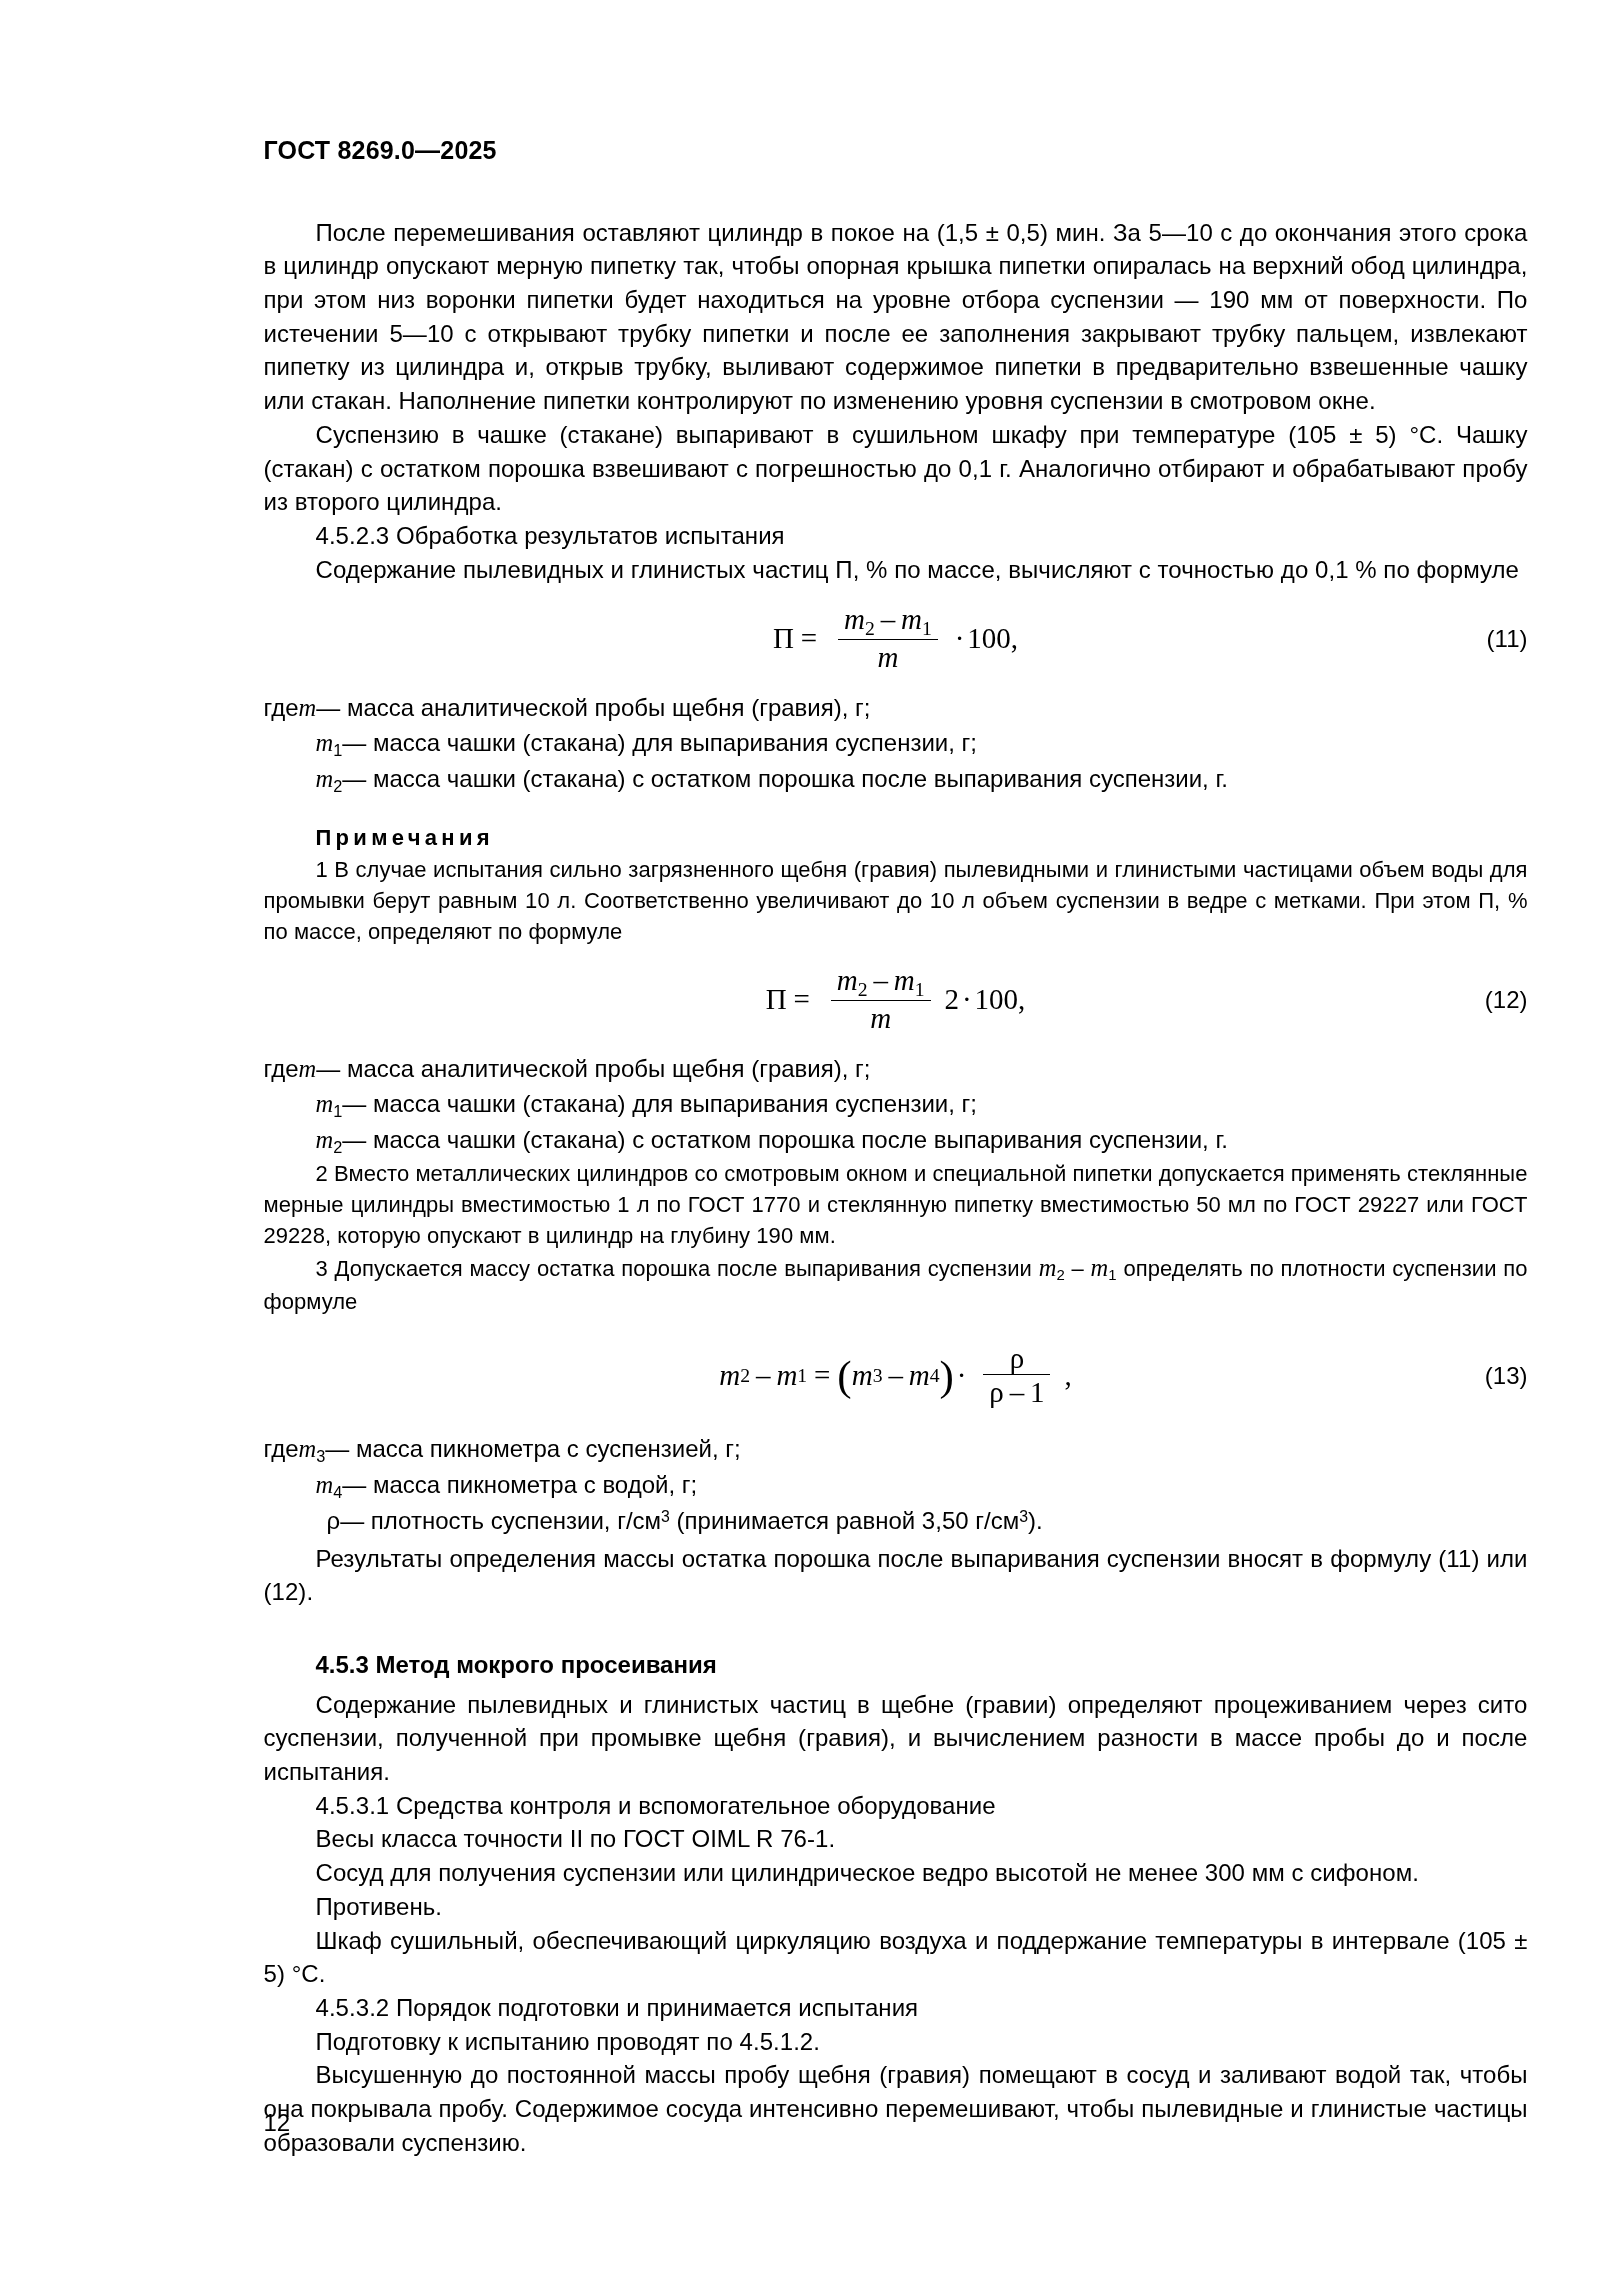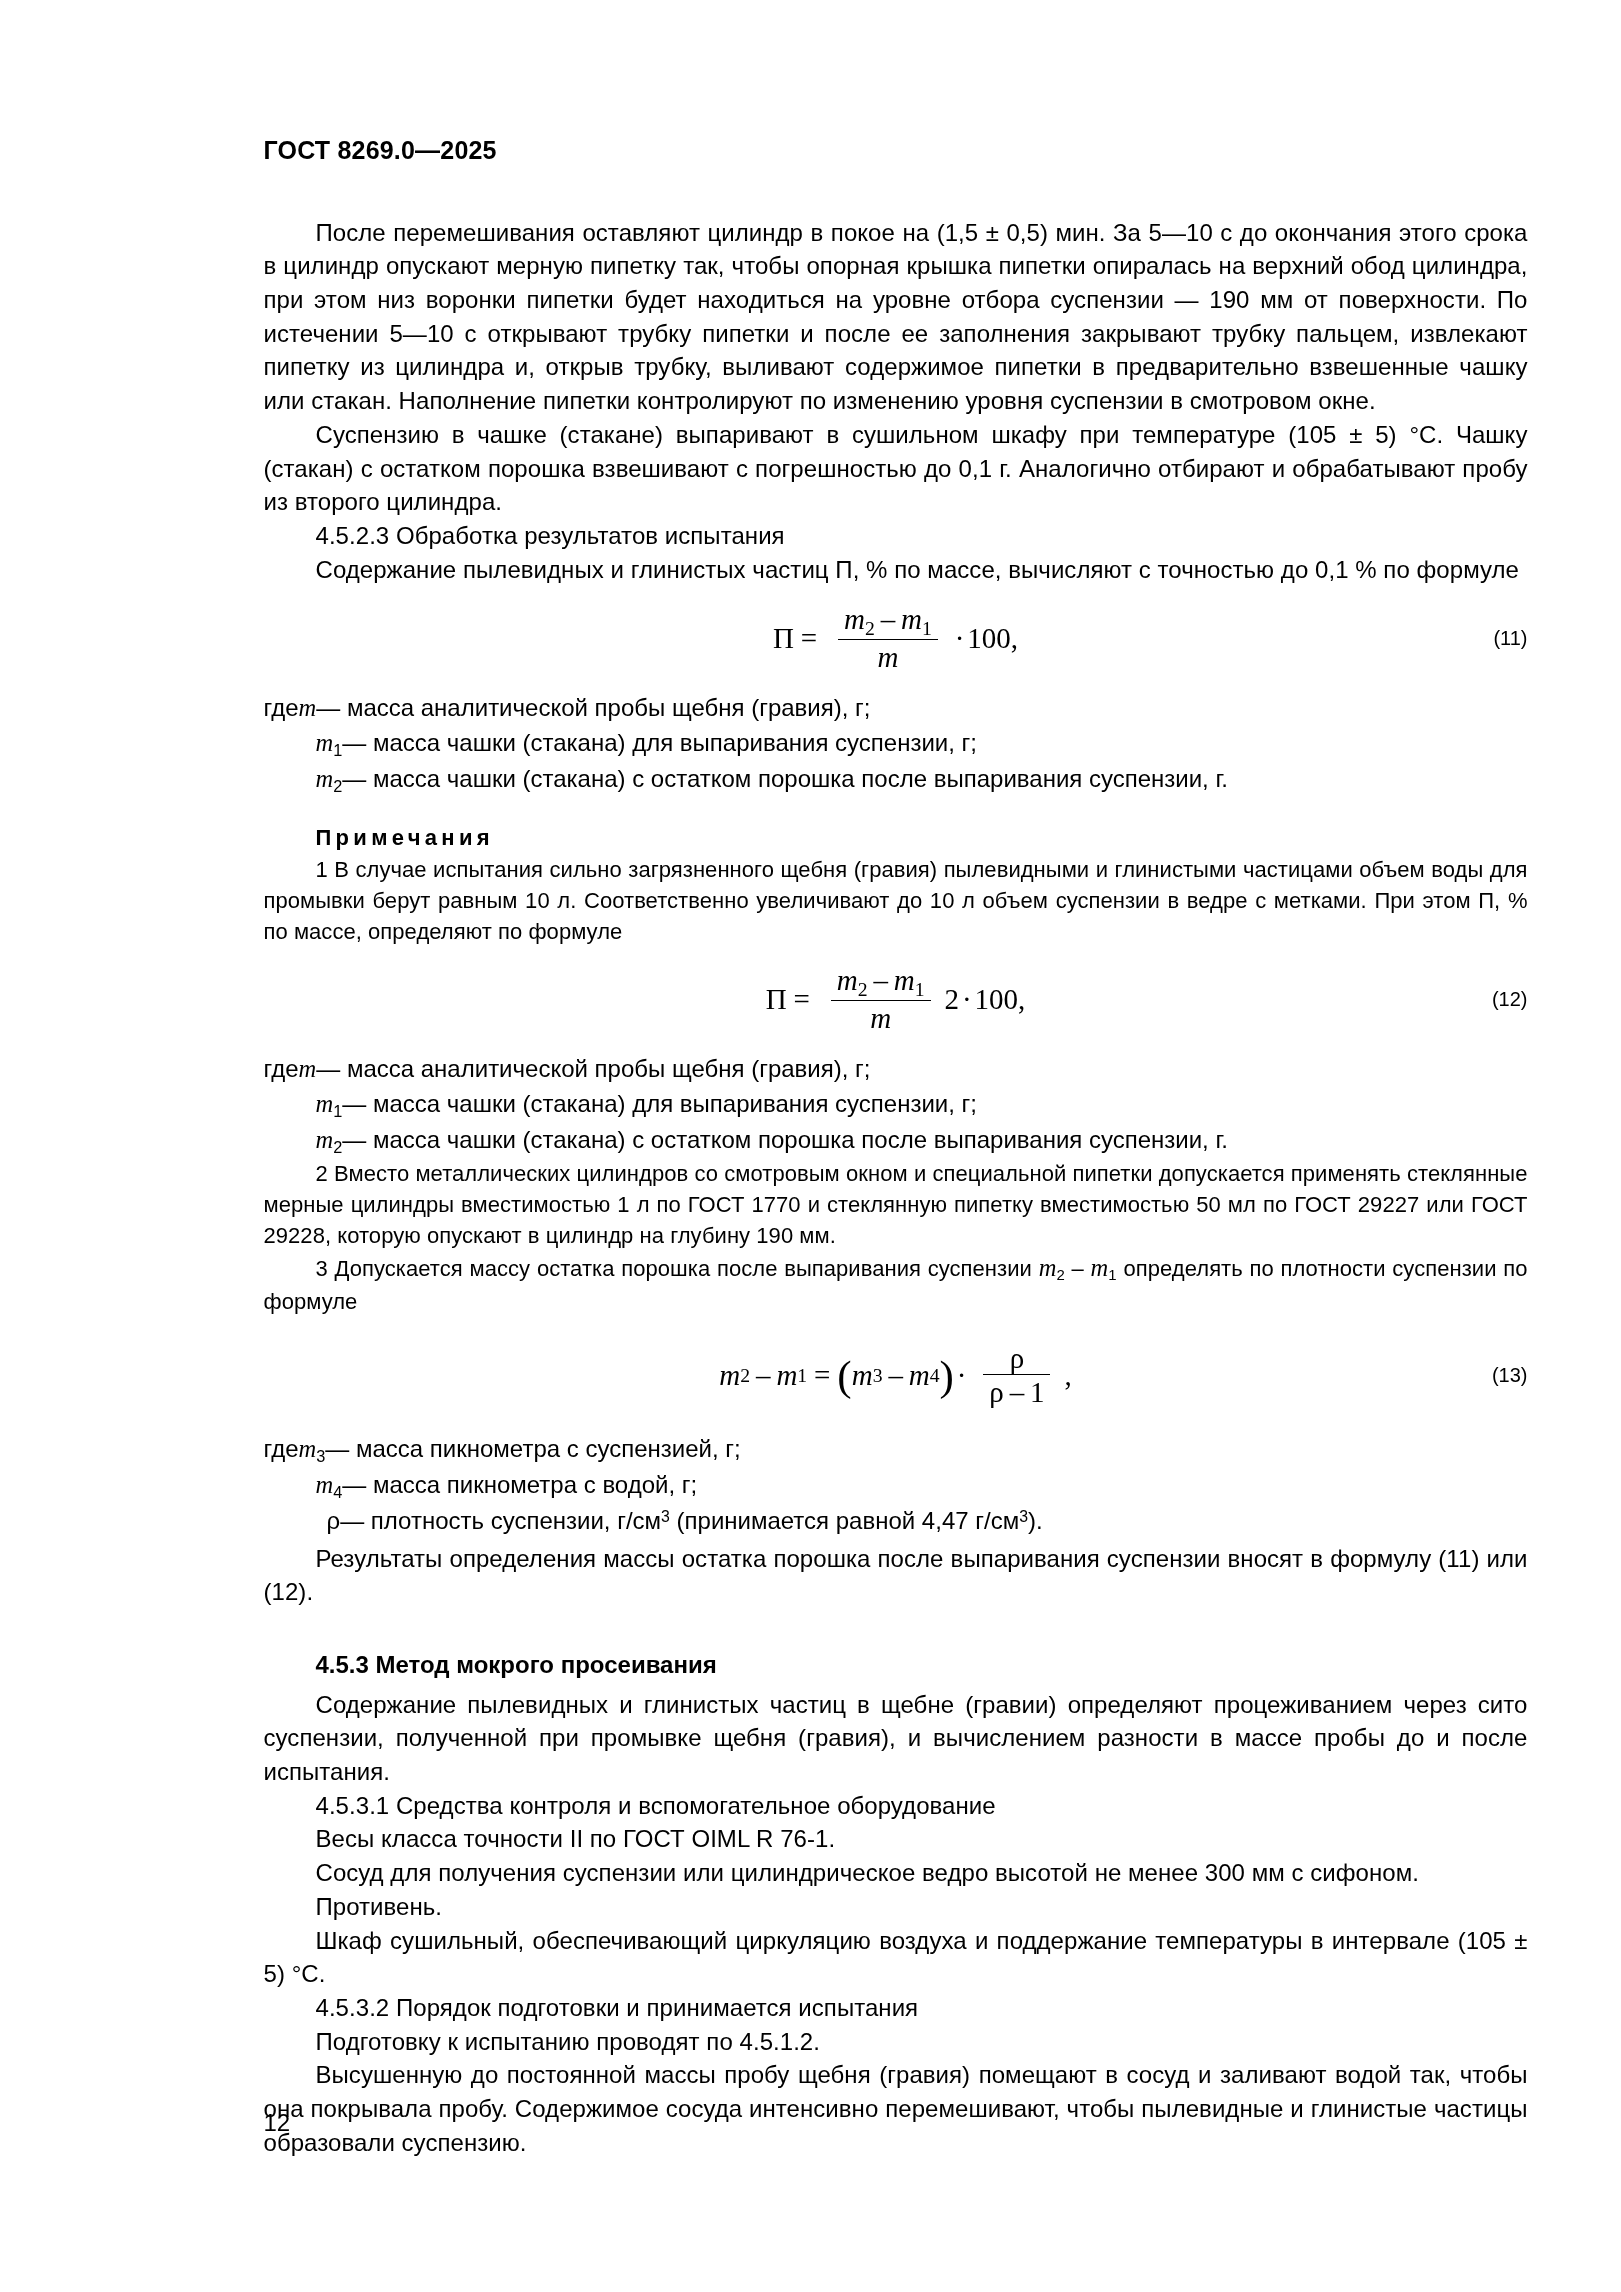--- a/index.html
+++ b/index.html
@@ -113,21 +113,21 @@
   .paren {
     font-size: 43px;
     line-height: 0.72;
     font-family: "Liberation Serif", serif;
     display: inline-block;
     transform: translateY(1px);
   }
   .eqno {
     position: absolute;
     right: 0;
-    font-size: 20px;
+    font-size: 24px;
     font-family: "Liberation Sans", sans-serif;
     font-style: normal;
   }
   .mdot { padding: 0 2.9px; }
   .minus { padding: 0 5.9px; }
   .eqsign { padding: 0 6.9px; }
 
   h3.section-title {
     font-size: 24px;
     font-weight: bold;
@@ -259,21 +259,21 @@
         <span class="where-lead">где </span>
         <span class="where-sym"><i class="var">m</i><span class="sub">3</span></span>
         <span> — масса пикнометра с суспензией, г;</span>
       </div>
       <div class="where-row wrow2">
         <span class="where-sym"><i class="var">m</i><span class="sub">4</span></span>
         <span> — масса пикнометра с водой, г;</span>
       </div>
       <div class="where-row" style="padding-left:63px;">
         <span class="where-sym"><span>ρ</span></span>
-        <span><span> — плотность суспензии, г/см</span><span class="sup">3</span><span> (принимается равной 4,47 г/см</span><span class="sup">3</span><span>).</span></span>
+        <span><span> — плотность суспензии, г/см</span><span class="sup">3</span><span> (принимается равной 3,50 г/см</span><span class="sup">3</span><span>).</span></span>
       </div>
     </div>
 
     <p class="indent" style="margin-top:3.9px;">Результаты определения массы остатка порошка после выпаривания суспензии вносят в формулу (11) или (12).</p>
 
     <h3 class="section-title">4.5.3  Метод мокрого просеивания</h3>
 
     <p class="indent" style="margin-top:5.9px;">Содержание пылевидных и глинистых частиц в щебне (гравии) определяют процеживанием через сито суспензии, полученной при промывке щебня (гравия), и вычислением разности в массе пробы до и после испытания.</p>
 
     <p class="indent">4.5.3.1  Средства контроля и вспомогательное оборудование</p>

